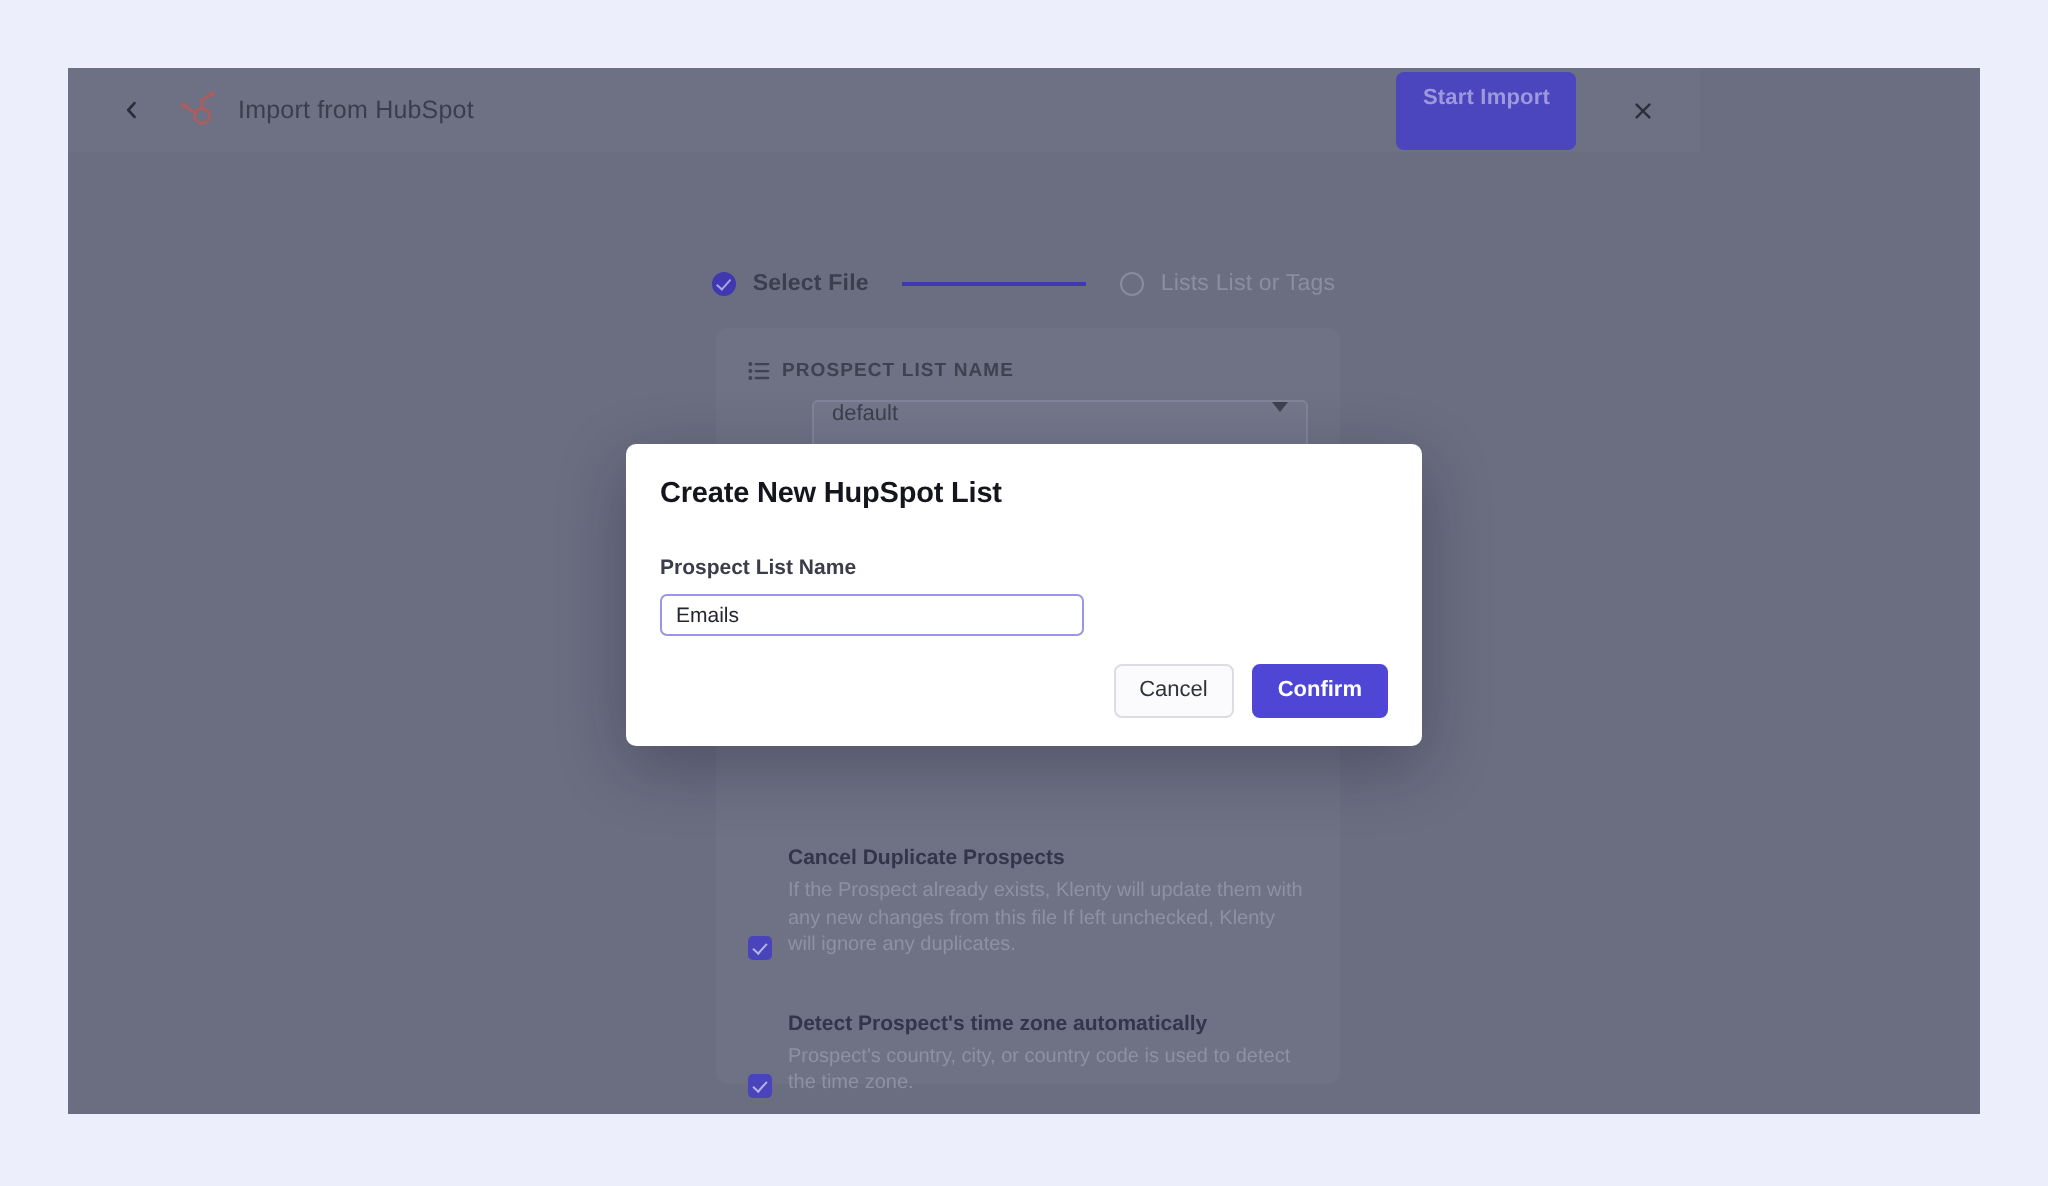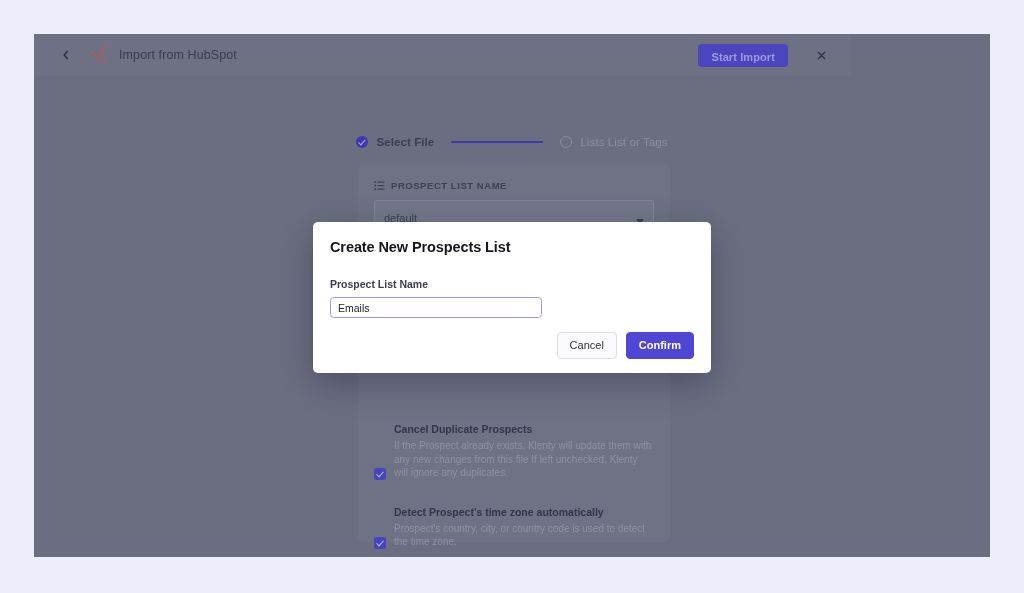--- a/index.html
+++ b/index.html
@@ -72,21 +72,21 @@
     white-space: nowrap;
   }
   .header-spacer { flex: 1 1 auto; }
   .start-import-btn {
     background: #4b46bd;
     color: #9d99dc;
     font-size: 11px;
     font-weight: 700;
     border: none;
     border-radius: 4px;
-    padding: 7px 13px 4px;
+    padding: 7px 13px 20px;
     cursor: pointer;
     font-family: inherit;
     letter-spacing: 0.1px;
   }
   .close-x {
     margin-left: 26px;
     width: 14px;
     height: 14px;
     display: flex;
     align-items: center;
@@ -200,24 +200,25 @@
     letter-spacing: 0.55px;
     color: #3f4150;
   }
 
   .select-box {
     height: 25px;
     border: 1px solid #82849a;
     border-radius: 3px;
     background: #74768a;
     display: flex;
-    align-items: flex-end;
+    align-items: flex-start;
     padding: 0 9px;
     box-sizing: border-box;
     cursor: pointer;
+    margin-left: 32px;
   }
   .select-value {
     font-size: 11px;
     color: #3d3f4e;
     flex: 1 1 auto;
   }
   .caret {
     width: 0;
     height: 0;
     border-left: 4px solid transparent;
@@ -466,21 +467,21 @@
             <span class="check-desc">Prospect's country, city, or country code is used to detect the time zone.</span>
           </div>
         </div>
 
       </div>
     </div>
   </div>
 
   <div class="modal">
 
-    <div class="modal-title">Create New Prospects List</div>
+    <div class="modal-title">Create New HupSpot List</div>
 
     <div class="modal-field-label">Prospect List Name</div>
 
     <input class="modal-input" type="text" value="Emails" style="">
 
     <div class="modal-actions">
       <button class="btn-cancel">Cancel</button>
       <button class="btn-confirm">Confirm</button>
     </div>
   </div>

